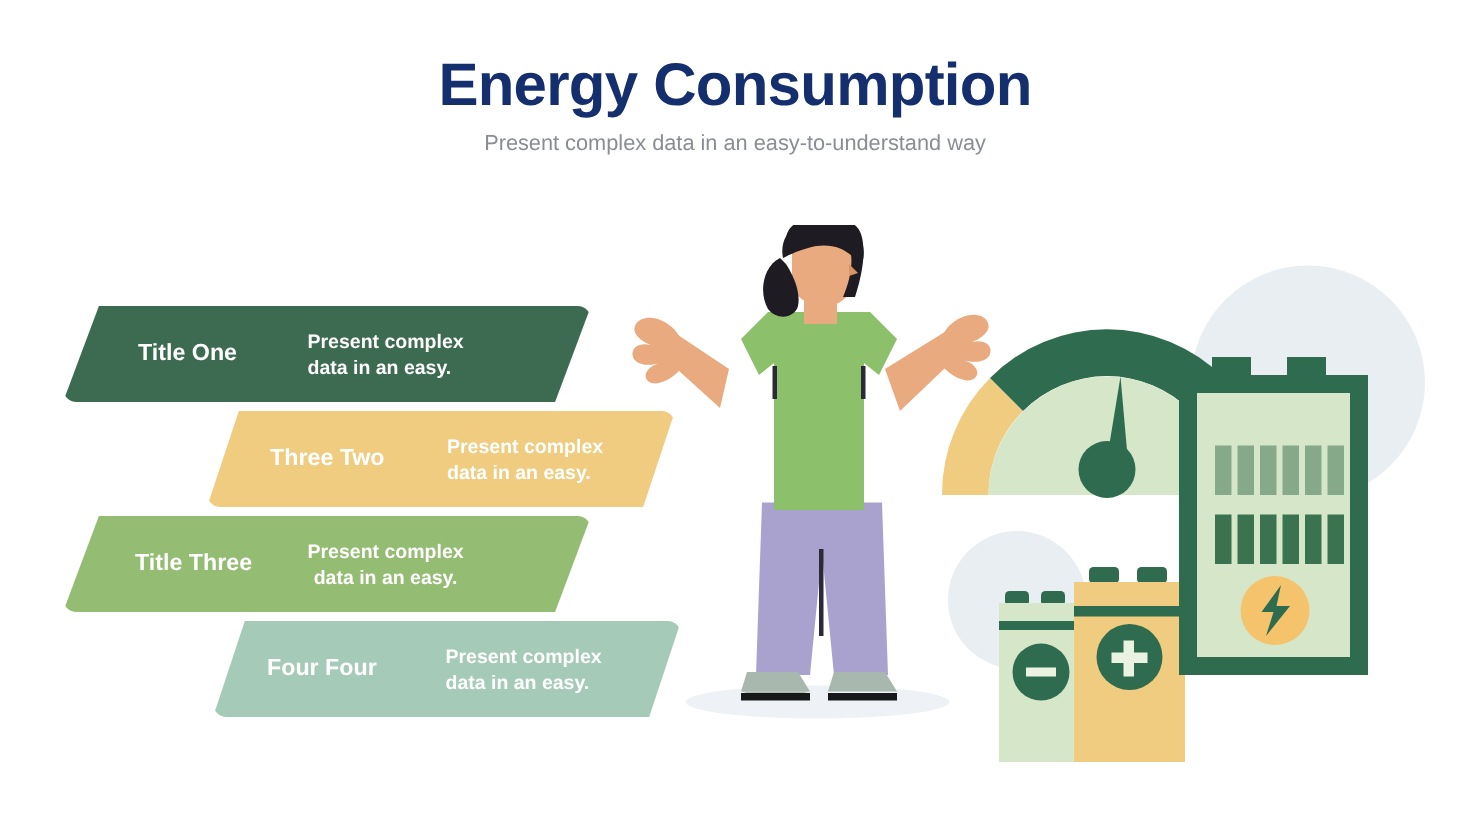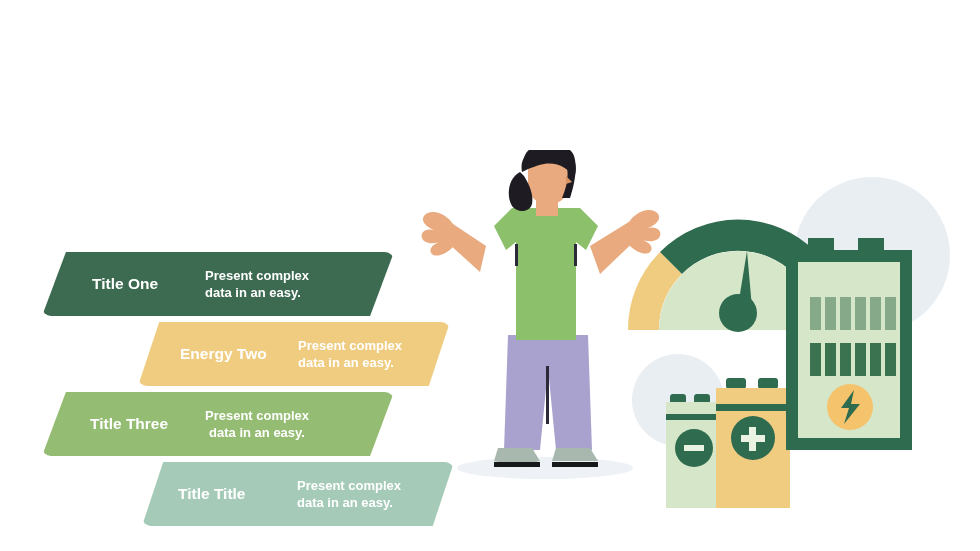--- a/index.html
+++ b/index.html
@@ -21,21 +21,20 @@
   .subtitle{
     font-size:14.5px;color:#8a8d92;margin:10px 0 0 0;font-weight:400;
   }
 
   
   .banners{position:absolute;left:0;top:204px;width:520px;height:290px;}
   .banner{
     position:absolute;height:64px;
     display:flex;align-items:center;
     box-sizing:border-box;
-    margin-top:48px;
   }
   .banner .shape{
     position:absolute;inset:0;
     border-radius:9px;
     -webkit-clip-path:polygon(6.8% 0%, 100% 0%, 93.2% 100%, 0% 100%);
     clip-path:polygon(6.8% 0%, 100% 0%, 93.2% 100%, 0% 100%);
   }
   .banner .txtwrap{
     position:relative;display:flex;align-items:center;width:100%;height:100%;
   }
@@ -62,55 +61,57 @@
   
   .illus{position:absolute;left:420px;top:150px;width:560px;height:360px;}
   .illus svg{display:block;}
 </style>
 </head>
 <body>
 
 <div id="slide">
 
   <div class="header">
+    <h1 class="title">Energy Consumption</h1>
+    <p class="subtitle">Present complex data in an easy-to-understand way</p>
   </div>
 
   <div class="banners">
 
     <div class="banner row1">
       <div class="shape" style="background: rgb(61, 107, 82);"></div>
       <div class="txtwrap">
         <span class="b-title" style="color: rgb(255, 255, 255);">Title One</span>
         <span class="b-desc" style="color: rgb(255, 255, 255);">Present complex
 data in an easy.</span>
       </div>
     </div>
 
     <div class="banner row2">
       <div class="shape" style="background: rgb(240, 204, 128);"></div>
       <div class="txtwrap">
-        <span class="b-title" style="color: rgb(255, 255, 255);">Energy Two</span>
+        <span class="b-title" style="color: rgb(255, 255, 255);">Three Two</span>
         <span class="b-desc" style="color: rgb(255, 255, 255);">Present complex
 data in an easy.</span>
       </div>
     </div>
 
     <div class="banner row3">
       <div class="shape" style="background: rgb(148, 188, 114);"></div>
       <div class="txtwrap">
         <span class="b-title" style="color: rgb(255, 255, 255);">Title Three</span>
         <span class="b-desc" style="color: rgb(255, 255, 255);">Present complex
 data in an easy.</span>
       </div>
     </div>
 
     <div class="banner row4">
       <div class="shape" style="background: rgb(165, 203, 184);"></div>
       <div class="txtwrap">
-        <span class="b-title" style="color: rgb(255, 255, 255);">Title Title</span>
+        <span class="b-title" style="color: rgb(255, 255, 255);">Four Four</span>
         <span class="b-desc" style="color: rgb(255, 255, 255);">Present complex
 data in an easy.</span>
       </div>
     </div>
 
   </div>
 
   <div class="illus">
     <svg width="560" height="360" viewBox="0 0 560 360" xmlns="http://www.w3.org/2000/svg">
 

